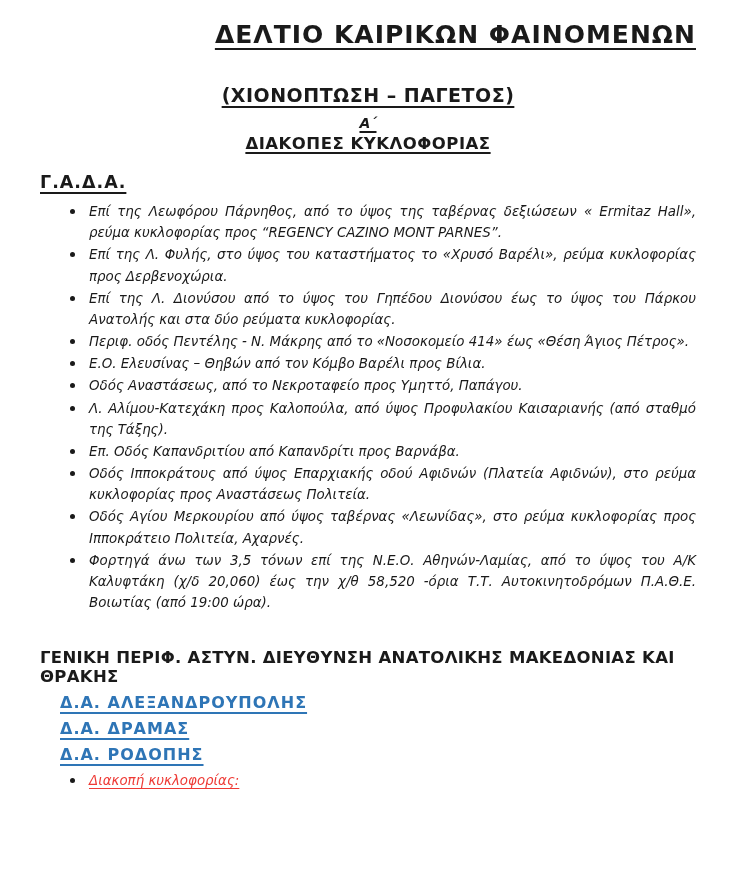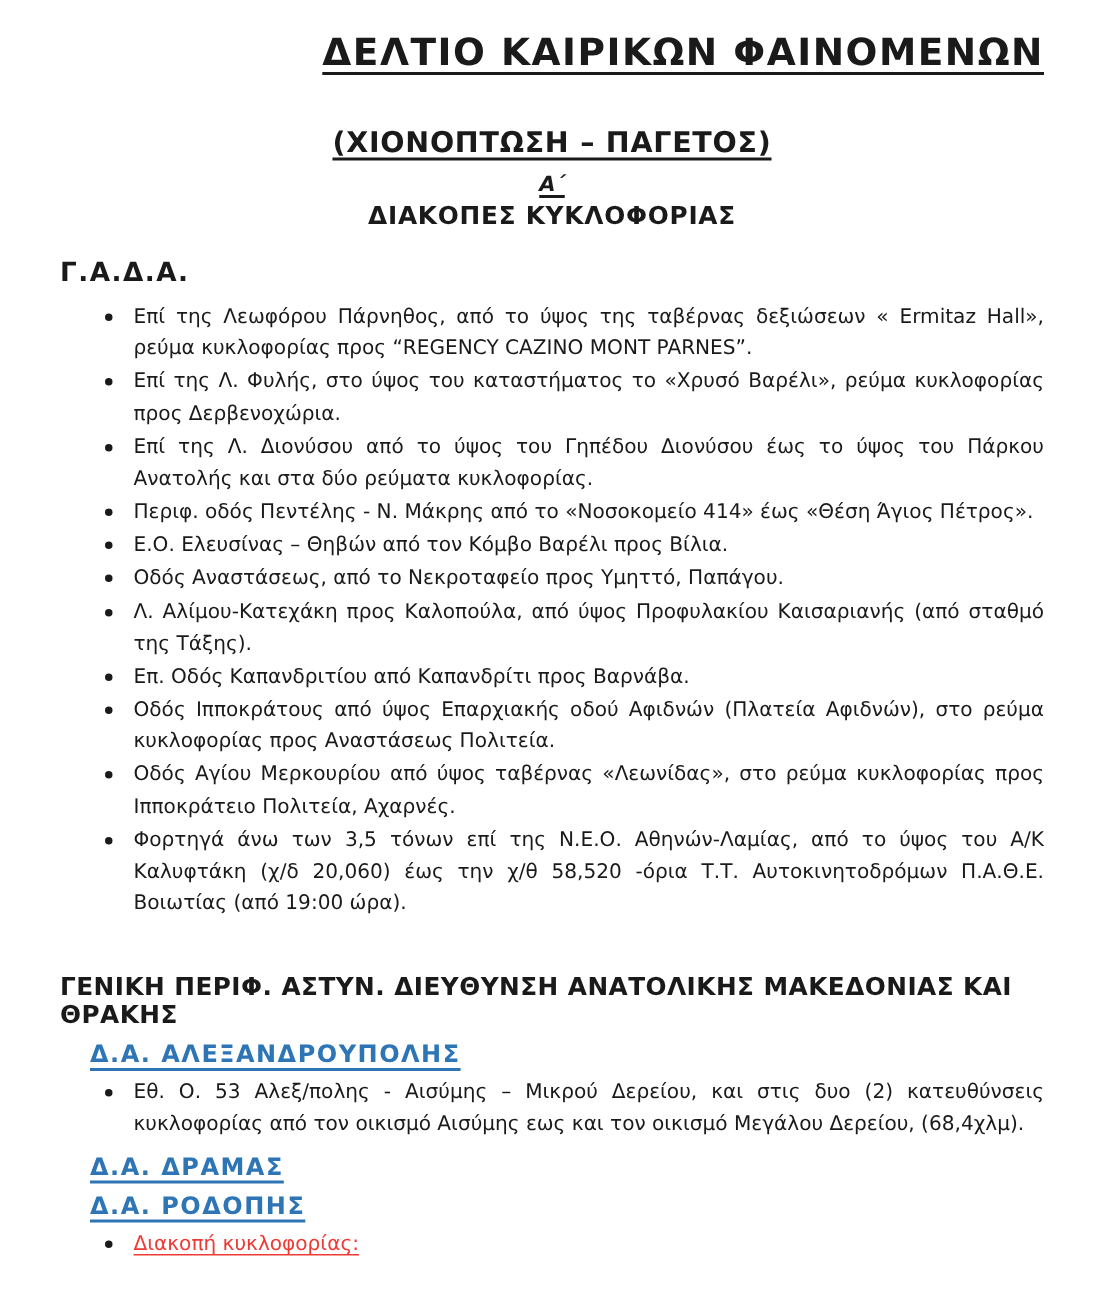--- a/index.html
+++ b/index.html
@@ -25,34 +25,35 @@
   }
   .doc-letter {
     text-align: center;
     font-size: 14px; font-weight: bold; font-style: italic;
     text-decoration: underline; text-decoration-thickness: 1.5px; text-underline-offset: 3px;
     margin-top: 9px;
   }
   .doc-section {
     text-align: center;
     font-size: 16.5px; font-weight: bold; letter-spacing: 0.5px;
-    text-decoration-thickness: 1.5px; text-underline-offset: 3px;
+    text-decoration: underline; text-decoration-thickness: 1.5px; text-underline-offset: 3px;
     margin-top: 3px;
   }
 
   .gada-heading {
     font-size: 17.5px; font-weight: bold; letter-spacing: 1px;
-    text-decoration-thickness: 2px; text-underline-offset: 4px;
+    text-decoration: underline; text-decoration-thickness: 2px; text-underline-offset: 4px;
     margin-top: 19px;
   }
 
   ul.bullets {
     list-style: none;
     margin-top: 9px;
     padding-left: 28px;
+    font-style: italic;
   }
   ul.bullets li {
     position: relative;
     font-size: 13.4px; line-height: 1.58;
     text-align: justify;
     padding-left: 21px;
     margin-bottom: 1px;
   }
   ul.bullets li::before {
     content: "";
@@ -101,23 +102,20 @@
     <li>Λ. Αλίμου-Κατεχάκη προς Καλοπούλα, από ύψος Προφυλακίου Καισαριανής (από σταθμό της Τάξης).</li>
     <li>Επ. Οδός Καπανδριτίου από Καπανδρίτι προς Βαρνάβα.</li>
     <li>Οδός Ιπποκράτους από ύψος  Επαρχιακής οδού Αφιδνών (Πλατεία Αφιδνών), στο ρεύμα κυκλοφορίας προς Αναστάσεως Πολιτεία.</li>
     <li>Οδός Αγίου Μερκουρίου από ύψος ταβέρνας «Λεωνίδας», στο ρεύμα κυκλοφορίας προς Ιπποκράτειο Πολιτεία, Αχαρνές.</li>
     <li>Φορτηγά άνω των 3,5 τόνων επί της Ν.Ε.Ο. Αθηνών-Λαμίας, από το ύψος του Α/Κ Καλυφτάκη (χ/δ 20,060) έως την χ/θ 58,520 -όρια Τ.Τ. Αυτοκινητοδρόμων Π.Α.Θ.Ε. Βοιωτίας (από 19:00 ώρα).</li>
   </ul>
 
   <div class="region-heading">ΓΕΝΙΚΗ ΠΕΡΙΦ. ΑΣΤΥΝ. ΔΙΕΥΘΥΝΣΗ ΑΝΑΤΟΛΙΚΗΣ ΜΑΚΕΔΟΝΙΑΣ ΚΑΙ ΘΡΑΚΗΣ</div>
 
   <div class="da-heading">Δ.Α. ΑΛΕΞΑΝΔΡΟΥΠΟΛΗΣ</div>
-  <ul class="bullets sub">
-    <li>Εθ. Ο. 53 Αλεξ/πολης - Αισύμης – Μικρού Δερείου, και στις δυο (2) κατευθύνσεις κυκλοφορίας από τον οικισμό Αισύμης εως και τον οικισμό Μεγάλου Δερείου, (68,4χλμ).</li>
-  </ul>
 
   <div class="da-heading">Δ.Α. ΔΡΑΜΑΣ</div>
 
   <div class="da-heading">Δ.Α. ΡΟΔΟΠΗΣ</div>
   <ul class="bullets sub">
     <li><span class="alert-red">Διακοπή  κυκλοφορίας:</span></li>
 
   </ul>
 
 </div>

